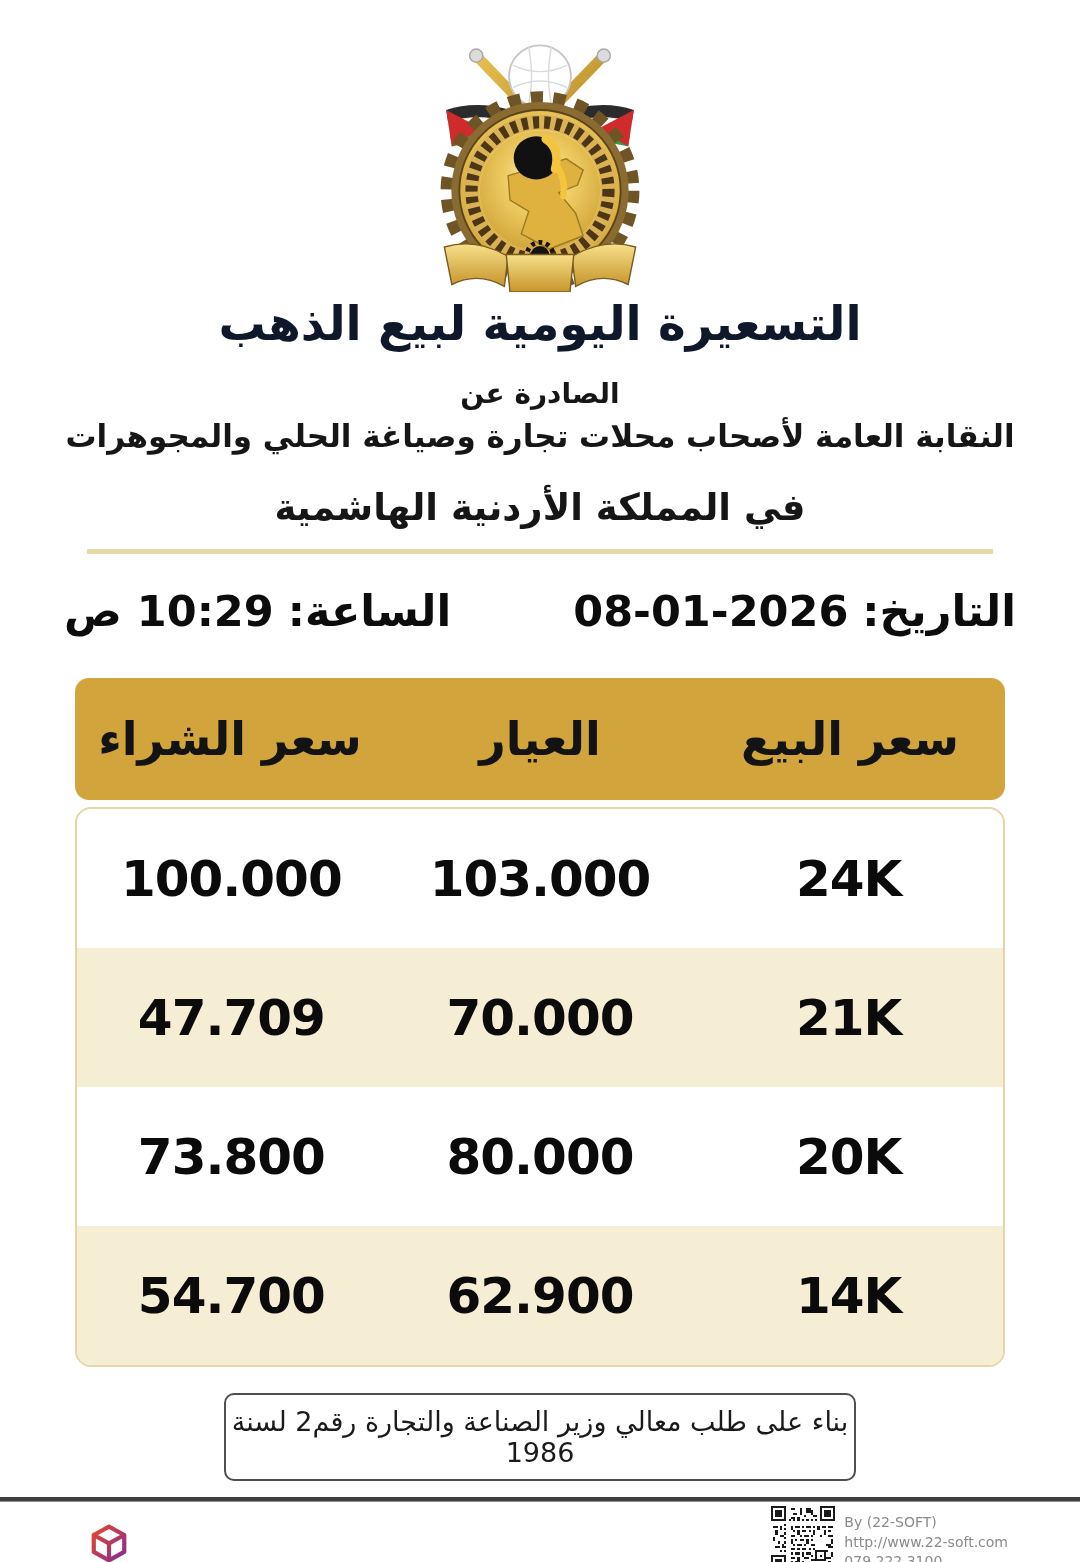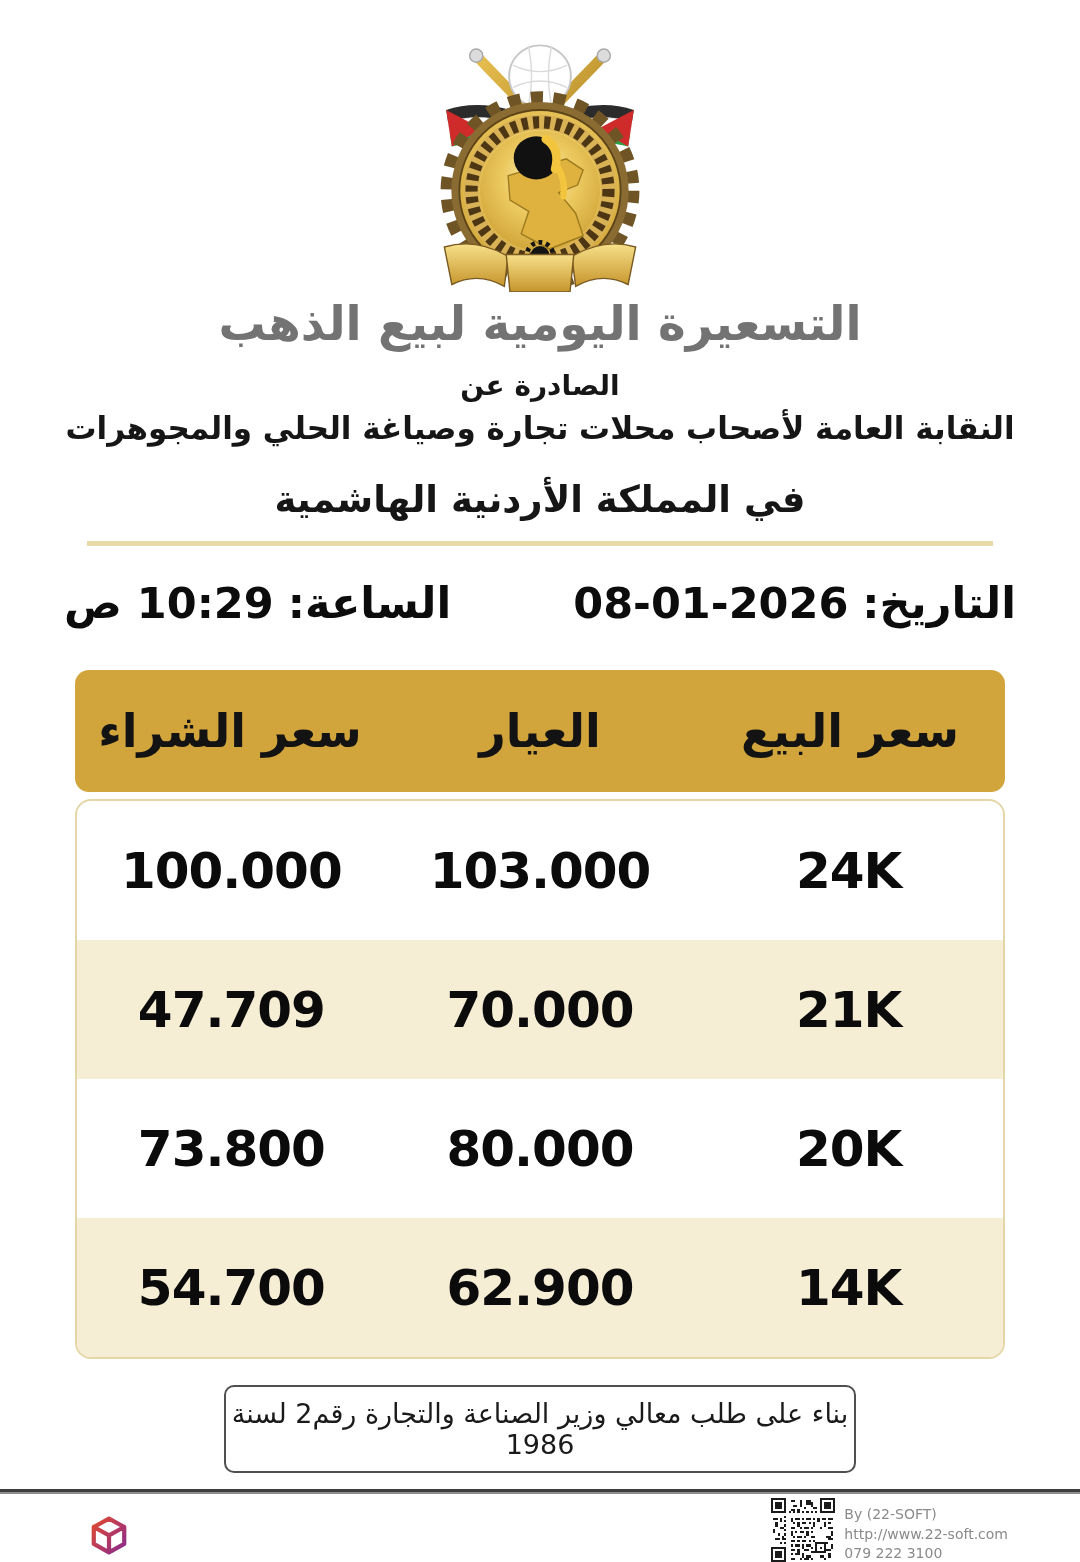--- a/index.html
+++ b/index.html
@@ -1,22 +1,22 @@
 <!DOCTYPE html>
 <html lang="ar"><head>
 <meta charset="utf-8">
 <style>
   html,body{margin:0;padding:0;}
   body{
     width:1080px;height:1562px;background:#ffffff;position:relative;
     font-family:"DejaVu Sans",sans-serif;color:#161616;overflow:hidden;
   }
   .logo-wrap{display:flex;justify-content:center;padding-top:20px;}
-  .page-title{margin:4px 0 0;text-align:center;font-size:47px;font-weight:700;color:#737373;}
-  .issued-by{margin-top:18px;text-align:center;font-size:28px;font-weight:600;}
+  .page-title{margin:4px 0 0;text-align:center;font-size:47px;font-weight:700;color:#0f172a;}
+  .issued-by{margin-top:26px;text-align:center;font-size:28px;font-weight:600;}
   .issuer-name{margin-top:8px;text-align:center;font-size:31px;font-weight:600;}
   .country-name{margin-top:32px;text-align:center;font-size:37px;font-weight:600;}
   .gold-divider{width:906px;height:5px;background:#e8d9a9;margin:20px auto 0;}
   .date-row{display:flex;justify-content:space-between;direction:rtl;
     padding:0 64px;margin-top:32px;font-size:43px;font-weight:800;color:#0c0c0c;}
   .date-item{display:flex;gap:14px;white-space:nowrap;}
   .price-header{width:930px;height:122px;margin:42px auto 0;background:#d2a43c;
     border-radius:14px;display:grid;grid-template-columns:1fr 1fr 1fr;align-items:center;
     direction:rtl;font-size:46px;font-weight:800;text-align:center;color:#131313;}
   .price-body{width:926px;margin:7px auto 0;border:2px solid #e4d6a6;border-radius:16px;

